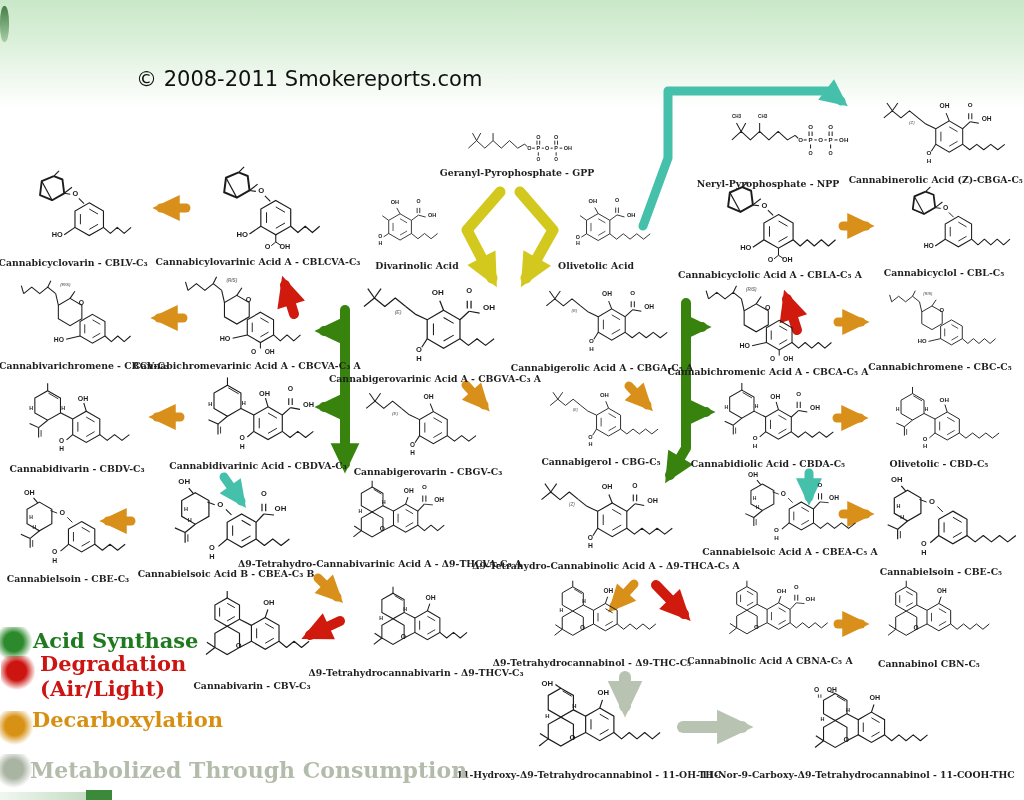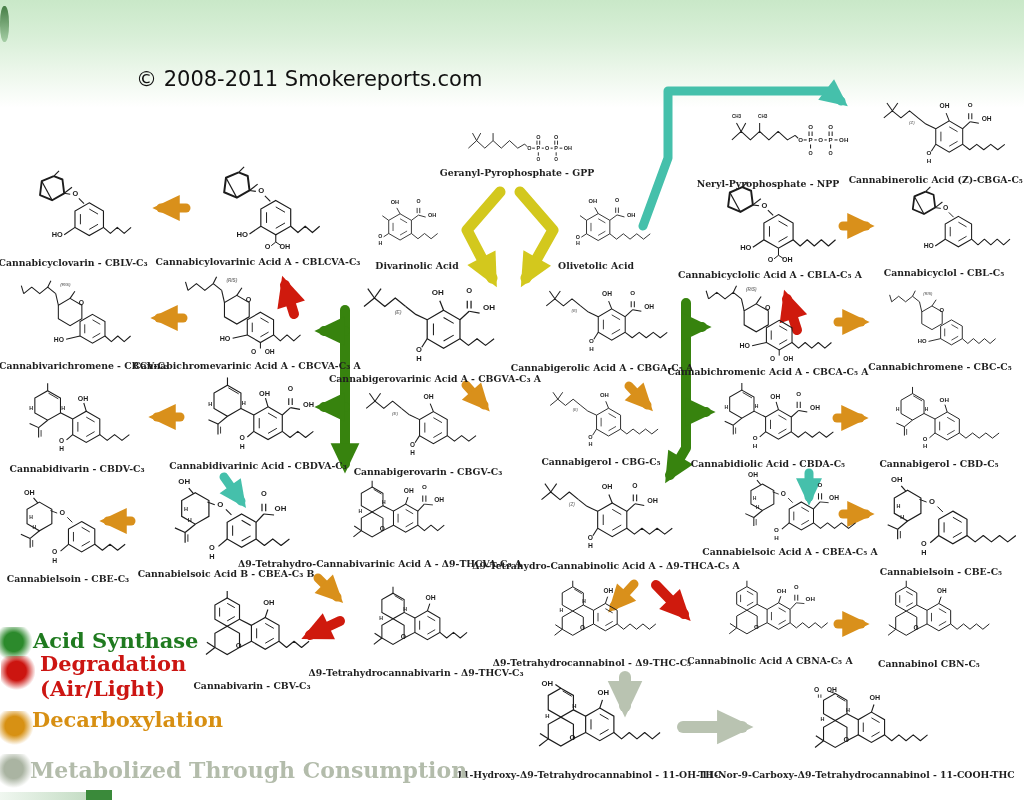--- a/index.html
+++ b/index.html
@@ -589,21 +589,21 @@
         <line x1="97.2" y1="62.9" x2="87.0" y2="68.8" stroke="#1c1c1c" stroke-width="1.1"></line>
         <line x1="76.8" y1="62.9" x2="76.8" y2="51.1" stroke="#1c1c1c" stroke-width="1.1"></line>
         <text x="83" y="25" font-size="8.5" fill="#1c1c1c" text-anchor="middle" font-weight="700" font-family="'Liberation Sans',sans-serif">OH</text>
         <line x1="87.0" y1="38.0" x2="84.0" y2="28.0" stroke="#1c1c1c" stroke-width="1.3"></line>
         <text x="57" y="77" font-size="8" fill="#1c1c1c" text-anchor="middle" font-weight="700" font-family="'Liberation Sans',sans-serif">O</text>
         <text x="57" y="87" font-size="8" fill="#1c1c1c" text-anchor="middle" font-weight="700" font-family="'Liberation Sans',sans-serif">H</text>
         <line x1="70.5" y1="66.5" x2="63.0" y2="73.0" stroke="#1c1c1c" stroke-width="1.3"></line>
         <polyline points="103.5,66.5 112.5,73.5 121.5,66.5 130.5,73.5 139.5,66.5 148.5,73.5 157.5,66.5" fill="none" stroke="#1c1c1c" stroke-width="1.3" stroke-linejoin="round"></polyline>
       </svg>
     </div>
-    <div class="mol-label" style="left: 939px; top: 458px;">Cannabigerol - CBD-C₅</div>
+    <div class="mol-label" style="left: 939px; top: 458px;">Olivetolic - CBD-C₅</div>
     <div class="mol" style="left: 4px; top: 484px; width: 135px; height: 86px;">
       <svg viewBox="0 0 160 95" preserveAspectRatio="xMidYMid meet" width="100%" height="100%">
         <text x="30" y="9" font-size="8.5" fill="#1c1c1c" text-anchor="middle" font-weight="700" font-family="'Liberation Sans',sans-serif">OH</text>
         <line x1="35.0" y1="13.0" x2="40.0" y2="19.0" stroke="#1c1c1c" stroke-width="1.3"></line>
         <polygon points="42.0,18.0 56.7,26.5 56.7,43.5 42.0,52.0 27.3,43.5 27.3,26.5" fill="none" stroke="#1c1c1c" stroke-width="1.3"></polygon>
         <text x="32" y="38" font-size="6" fill="#1c1c1c" text-anchor="middle" font-weight="700" font-family="'Liberation Sans',sans-serif">H</text>
         <text x="36" y="50" font-size="6" fill="#1c1c1c" text-anchor="middle" font-weight="700" font-family="'Liberation Sans',sans-serif">H</text>
         <text x="69" y="33" font-size="8.5" fill="#1c1c1c" text-anchor="middle" font-weight="700" font-family="'Liberation Sans',sans-serif">O</text>
         <line x1="55.0" y1="28.0" x2="63.0" y2="31.0" stroke="#1c1c1c" stroke-width="1.1"></line>
         <line x1="75.0" y1="36.0" x2="81.0" y2="42.0" stroke="#1c1c1c" stroke-width="1.1"></line>

